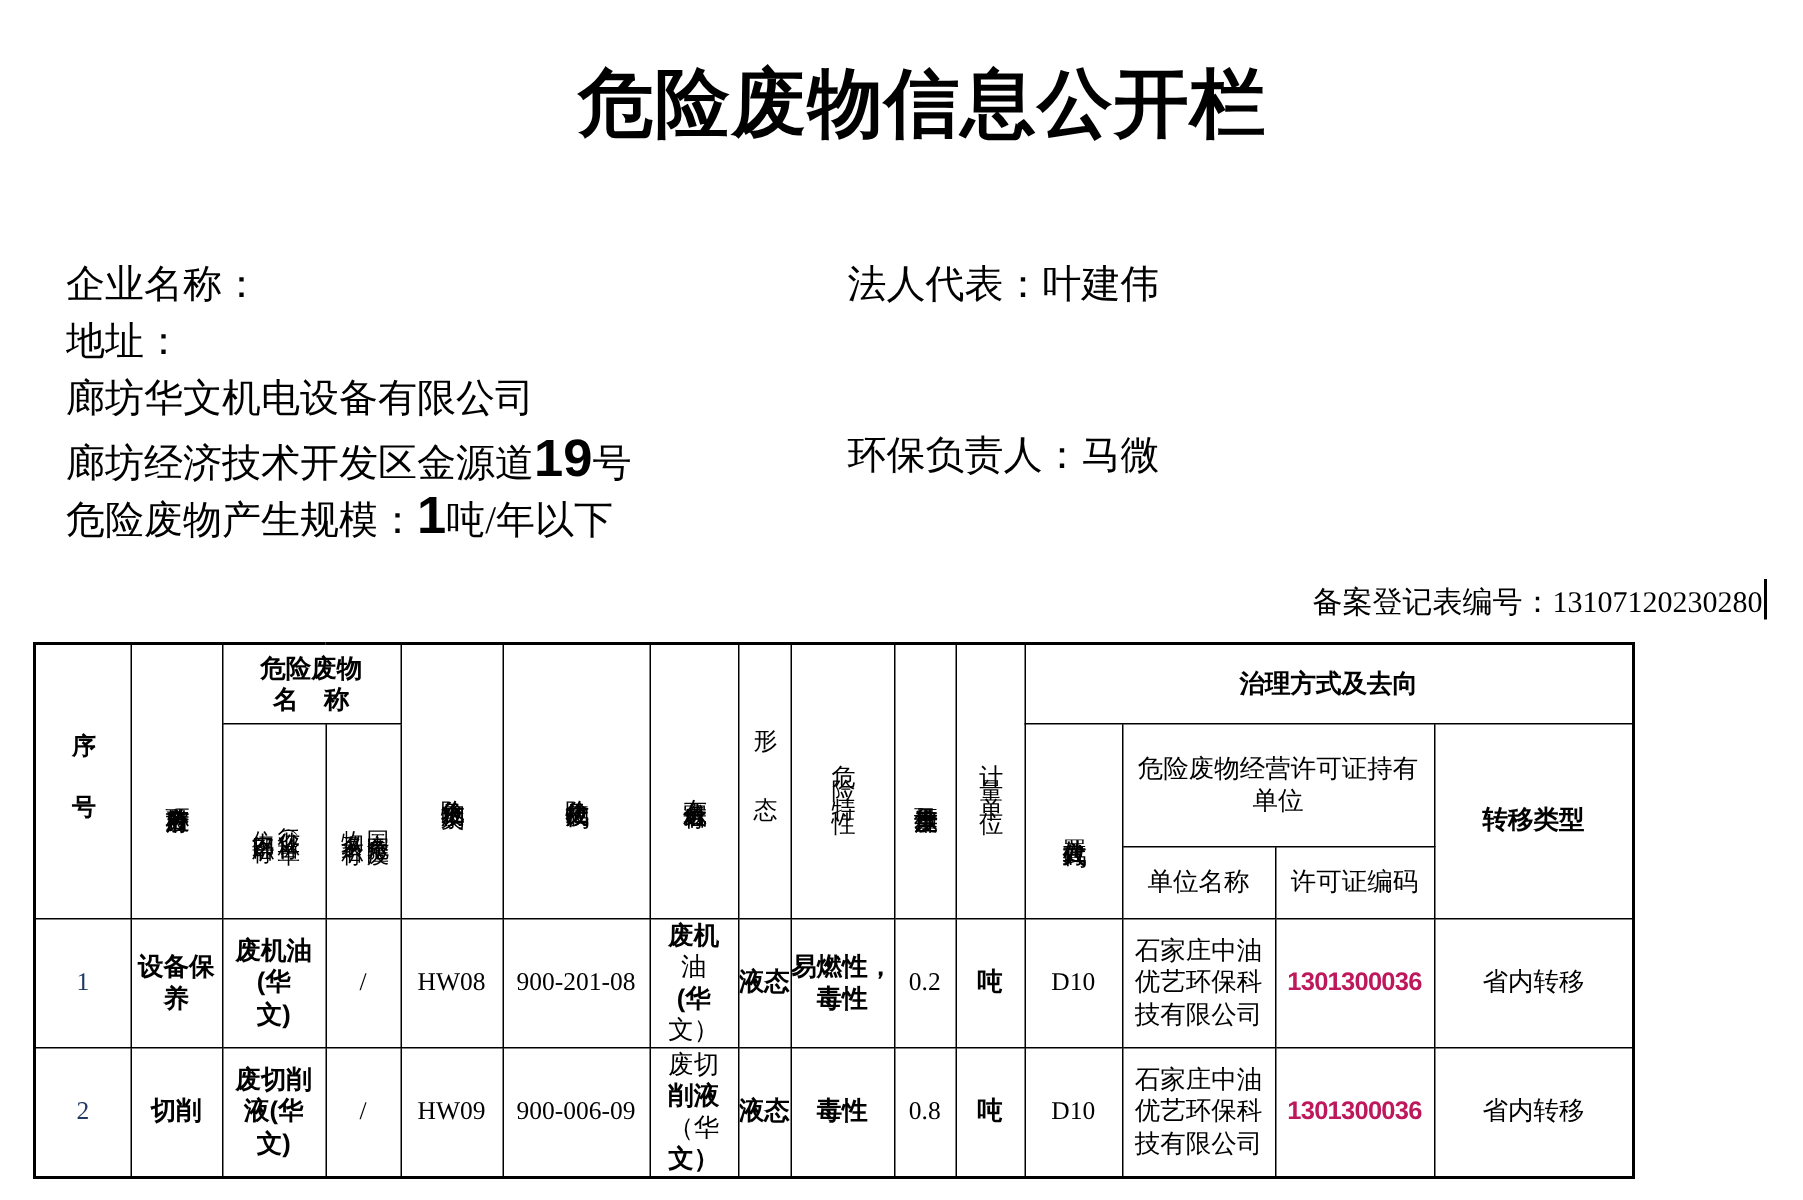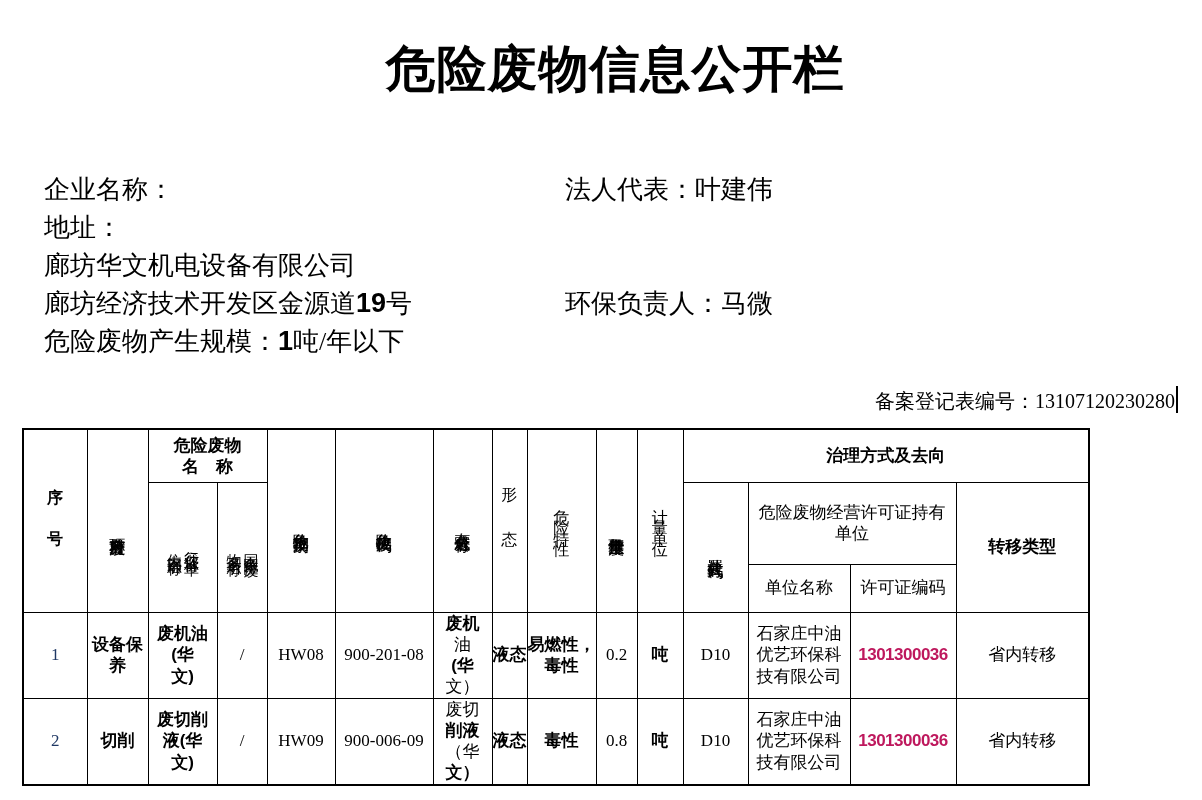--- a/index.html
+++ b/index.html
@@ -9,21 +9,21 @@
     background:#ffffff; color:#000;
     font-family:"Liberation Serif","DejaVu Serif",serif;
   }
   .title {
     position:absolute; top:36px; left:28px; width:1174px; margin:0;
     text-align:center; font-size:50px; font-weight:bold; letter-spacing:1px;
   }
   .info { position:absolute; left:44px; top:172px; width:1120px; font-size:26px; }
   .iline { position:relative; height:38px; white-space:nowrap; }
   .col2 { position:absolute; left:521px; top:0; }
-  .num { font-family:"Liberation Sans","DejaVu Sans",sans-serif; font-weight:bold; font-size:27px; }
+  .num { font-family:"Liberation Sans","DejaVu Sans",sans-serif; font-weight:bold; font-size:35px; }
   .l6 { margin-left:-11px; }
   .record { position:absolute; left:875px; top:386px; font-size:20px; white-space:nowrap; }
   .caret { display:inline-block; width:2px; height:27px; background:#000; vertical-align:-5px; margin-left:1px; }
 
   table.wtable {
     position:absolute; left:22px; top:428px; width:1068px;
     border-collapse:collapse; table-layout:fixed; background:#fff;
     border:2px solid #000;
   }
   .wtable td {

